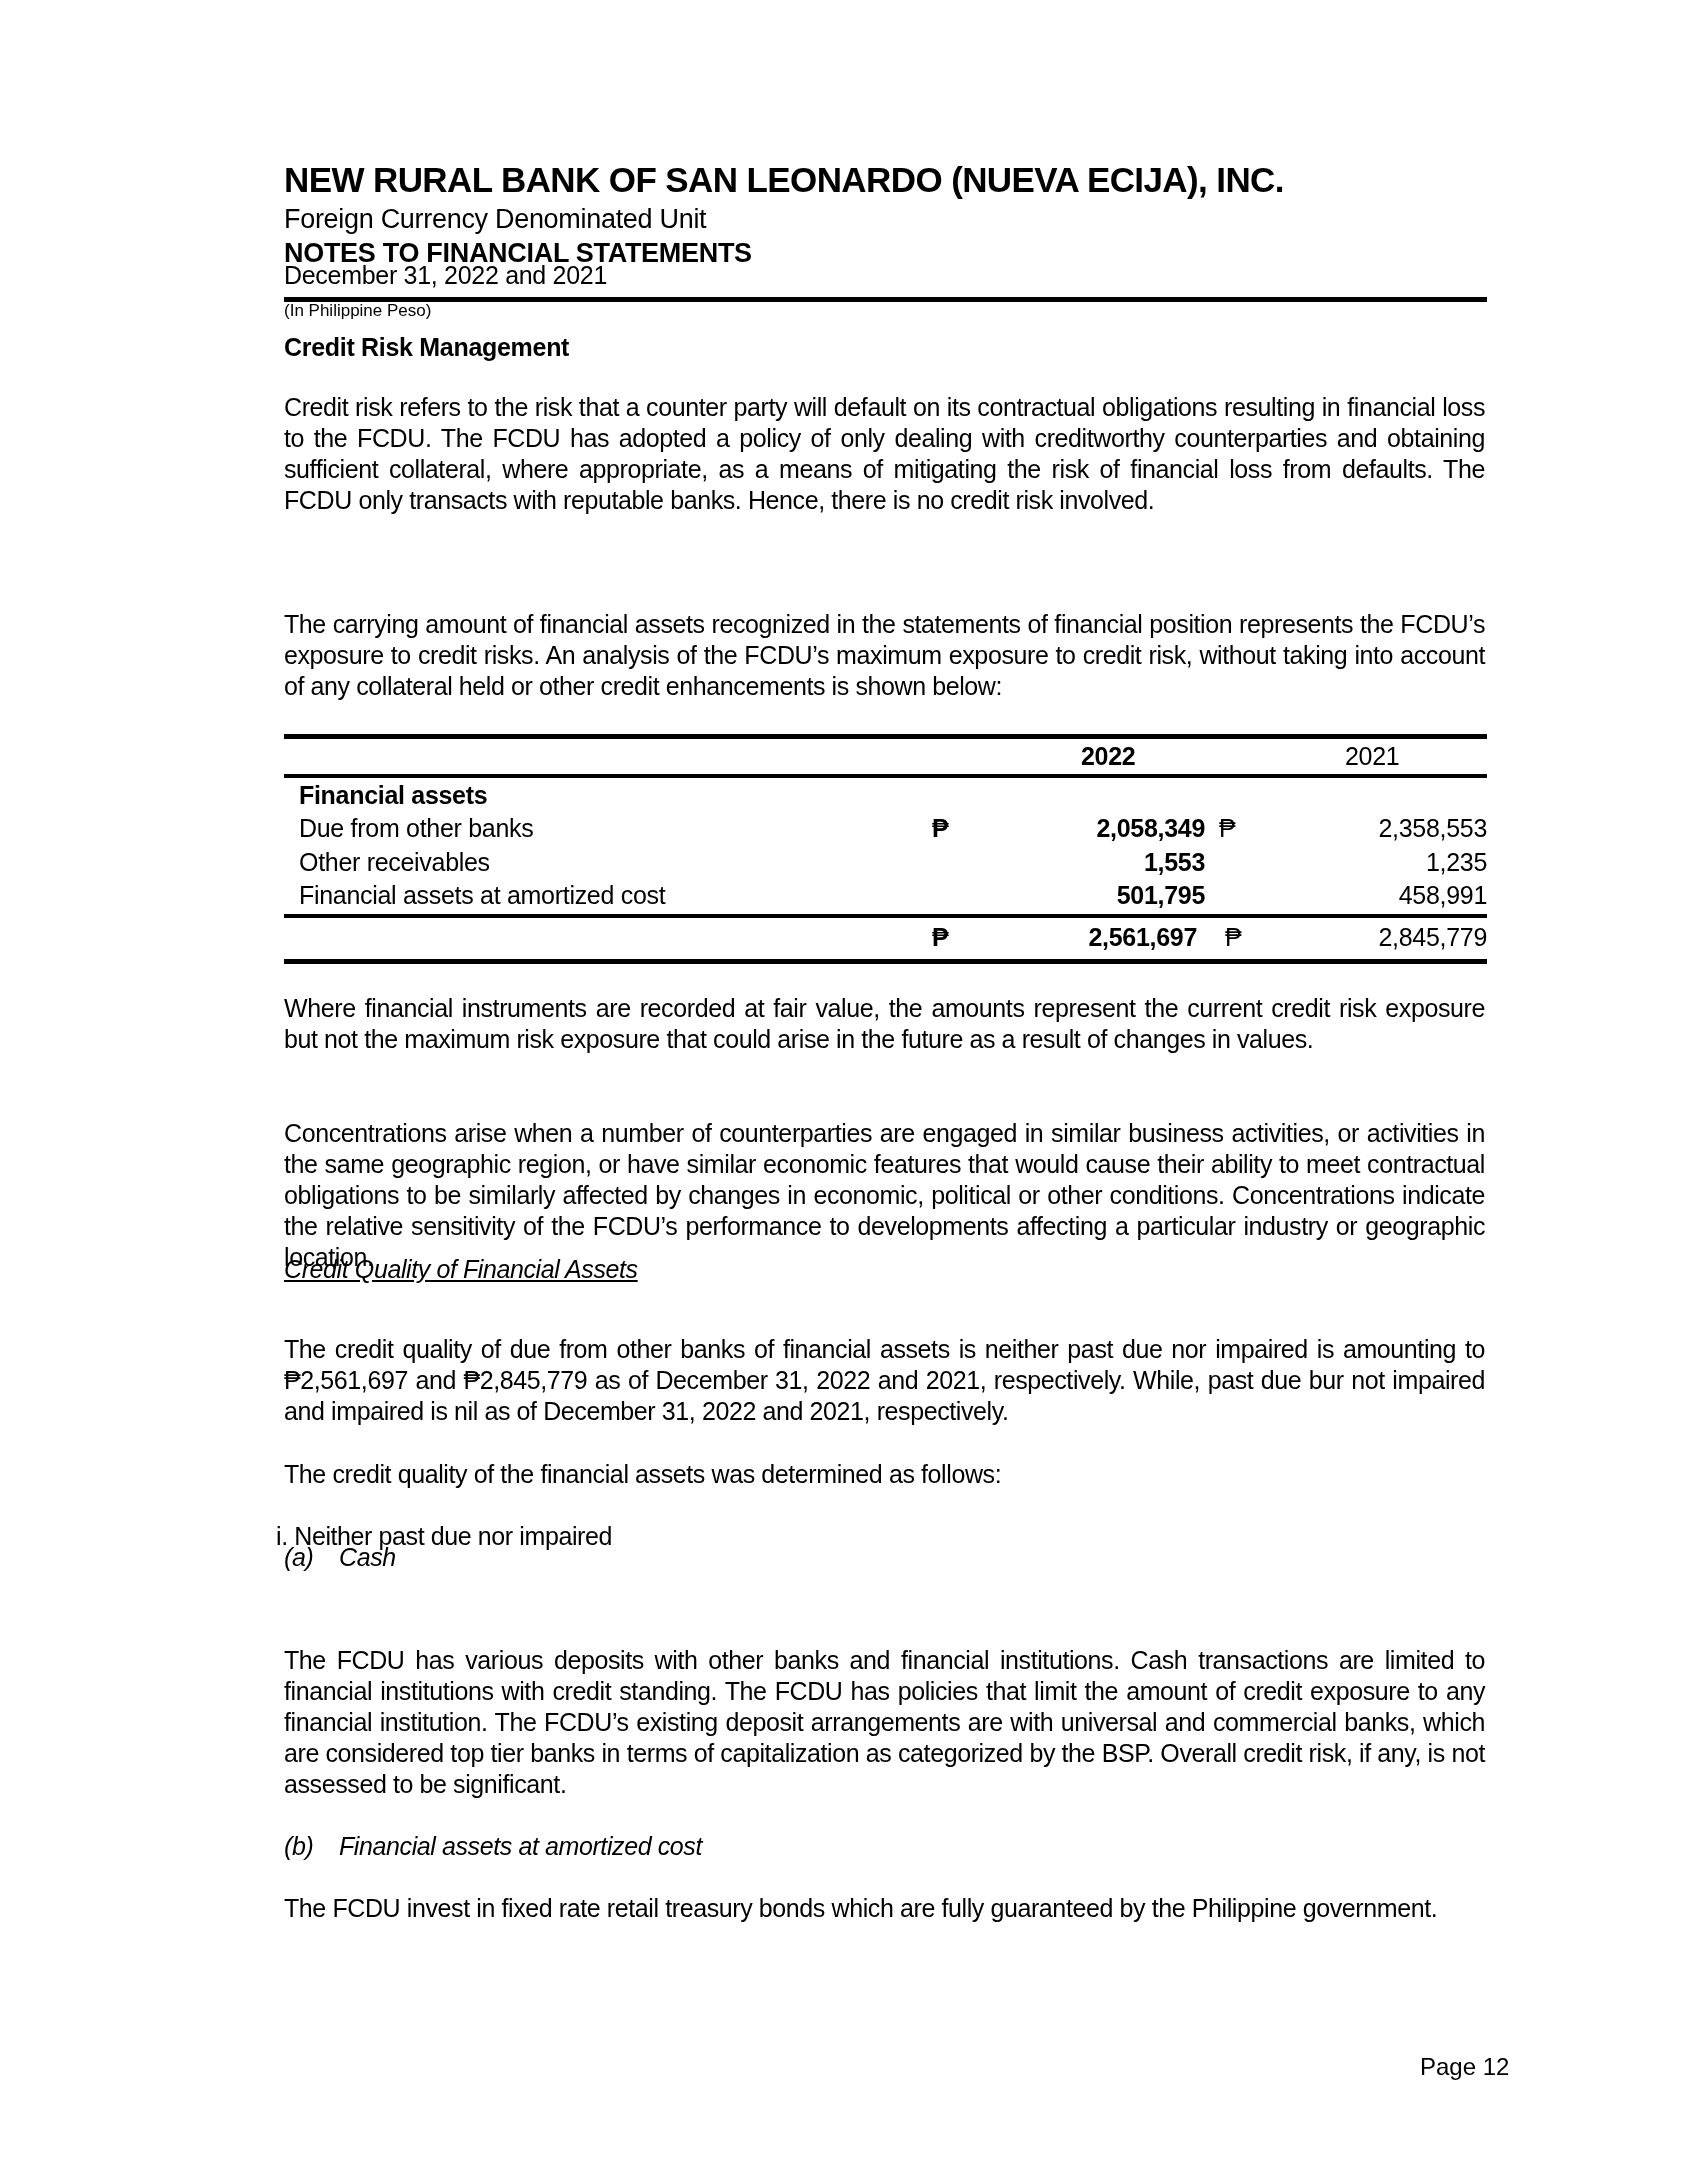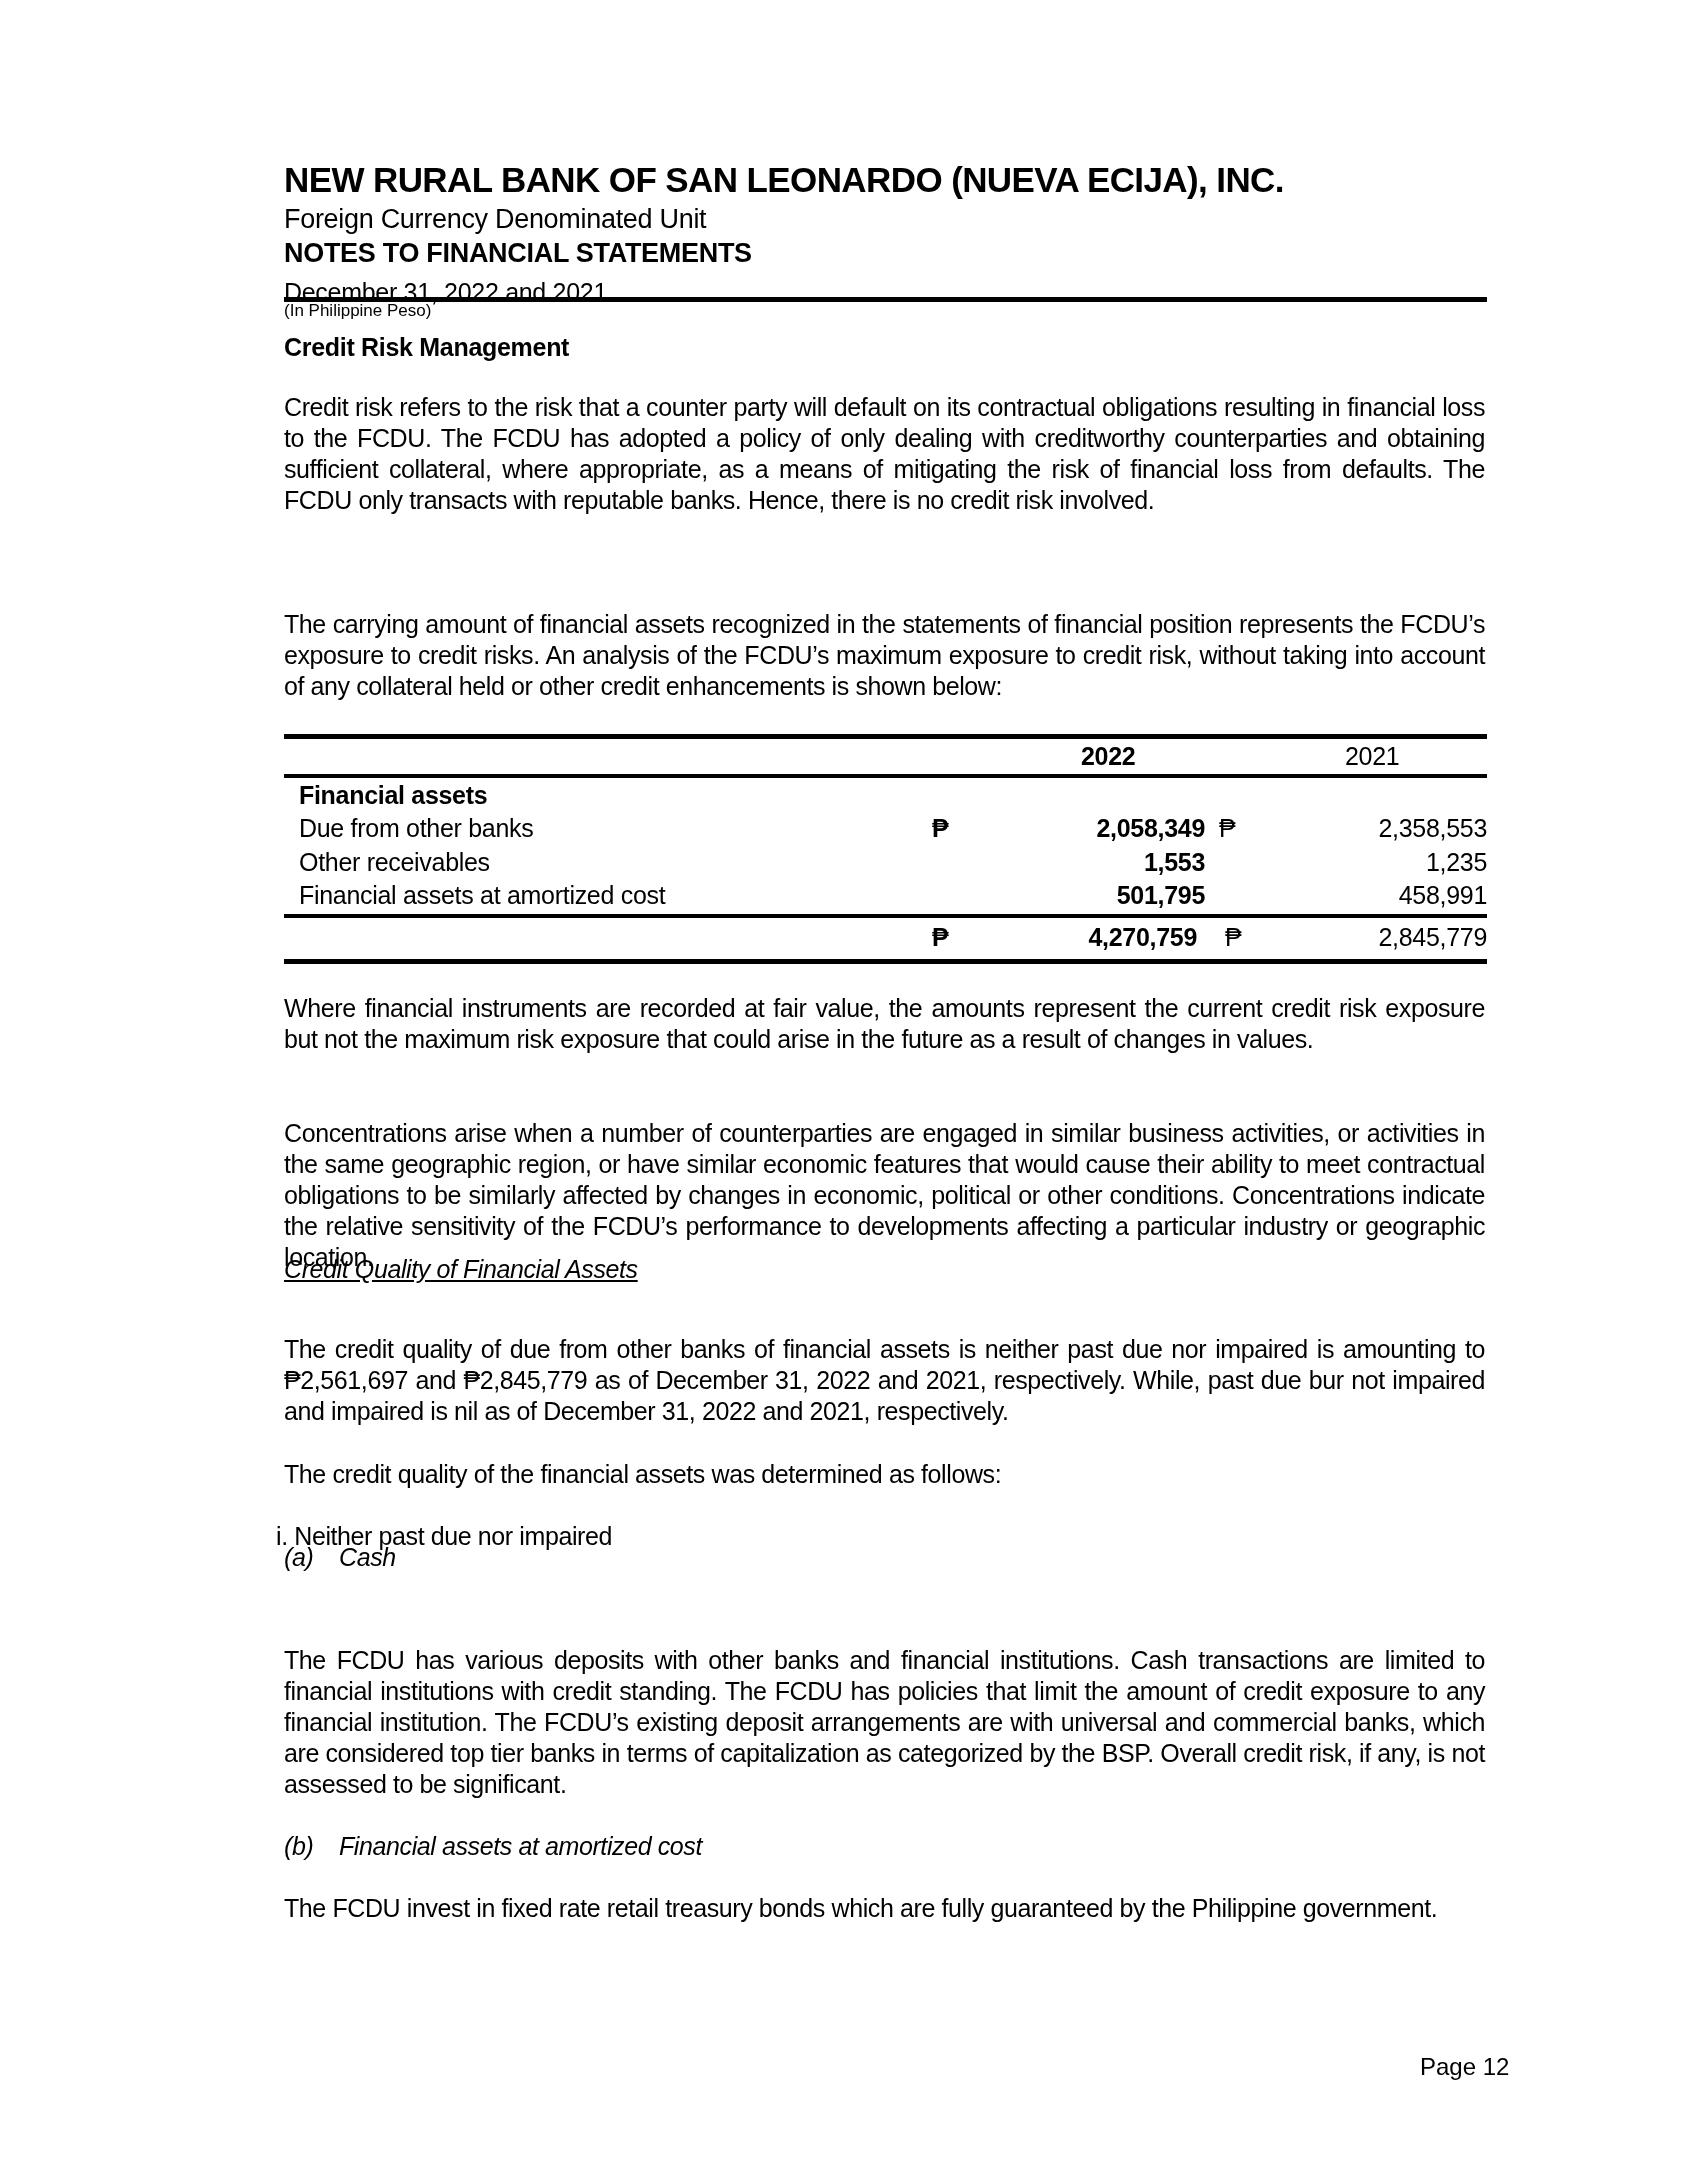--- a/index.html
+++ b/index.html
@@ -3,21 +3,21 @@
 <meta charset="utf-8">
 <style>
   html, body { margin: 0; padding: 0; background: #ffffff; }
   body { width: 1683px; height: 2178px; position: relative; overflow: hidden;
          font-family: "Liberation Sans", sans-serif; color: #000; }
   .page { position: absolute; left: 0; top: 0; width: 1683px; height: 1798px; }
 
   .h-title { position: absolute; top: 160px; left: 284px; font-size: 35px; font-weight: bold; letter-spacing: -0.6px; white-space: nowrap; }
   .h-sub { position: absolute; top: 204px; left: 284px; font-size: 27px; letter-spacing: -0.3px; white-space: nowrap; }
   .h-notes { position: absolute; top: 238px; left: 284px; font-size: 27px; font-weight: bold; letter-spacing: -0.3px; white-space: nowrap; }
-  .h-date { position: absolute; top: 278px; left: 284px; font-size: 25px; letter-spacing: -0.3px; white-space: nowrap; }
+  .h-date { position: absolute; top: 261px; left: 284px; font-size: 25px; letter-spacing: -0.3px; white-space: nowrap; }
   .h-unit { position: absolute; top: 303px; left: 284px; font-size: 17px; white-space: nowrap; }
   .h-rule { position: absolute; top: 297px; left: 284px; width: 1203px; height: 5px; background: #000; }
 
   .section-title { position: absolute; left: 284px; top: 333px; font-size: 25px; font-weight: bold; letter-spacing: -0.3px; }
 
   .para { position: absolute; left: 284px; width: 1201px; font-size: 25px; line-height: 31px;
           text-align: justify; letter-spacing: -0.4px; }
   .sub-heading { position: absolute; left: 284px; font-size: 25px; font-style: italic; text-decoration: underline; letter-spacing: -0.4px; white-space: nowrap; }
   .plain-line { position: absolute; left: 284px; font-size: 25px; letter-spacing: -0.4px; white-space: nowrap; }
   .ital-line { position: absolute; left: 284px; font-size: 25px; font-style: italic; letter-spacing: -0.4px; white-space: nowrap; }
@@ -75,21 +75,21 @@
     <div>
       <div class="cell" style="top:150px; left:15px;">Financial assets at amortized cost</div>
       <div class="cell bold num21" style="top:150px; left:723px; width:198px;">501,795</div>
       <div class="cell num21" style="top:150px; left:1005px;">458,991</div>
     </div>
 
     <div class="rule" style="top:183px; height:4px;"></div>
 
     <div>
       <div class="cell bold" style="top:192px; left:648px;">₱</div>
-      <div class="cell bold num21" style="top:192px; left:715px; width:198px;">4,270,759</div>
+      <div class="cell bold num21" style="top:192px; left:715px; width:198px;">2,561,697</div>
       <div class="cell" style="top:192px; left:941px;">₱</div>
       <div class="cell num21" style="top:192px; left:1005px;">2,845,779</div>
     </div>
 
     <div class="rule" style="top:228px; height:5px;"></div>
   </div>
 
   <div class="para" style="top:993px;">Where financial instruments are recorded at fair value, the amounts represent the current credit risk exposure but not the maximum risk exposure that could arise in the future as a result of changes in values.</div>
 
   <div class="para" style="top:1118px;">Concentrations arise when a number of counterparties are engaged in similar business activities, or activities in the same geographic region, or have similar economic features that would cause their ability to meet contractual obligations to be similarly affected by changes in economic, political or other conditions. Concentrations indicate the relative sensitivity of the FCDU’s performance to developments affecting a particular industry or geographic location.</div>

